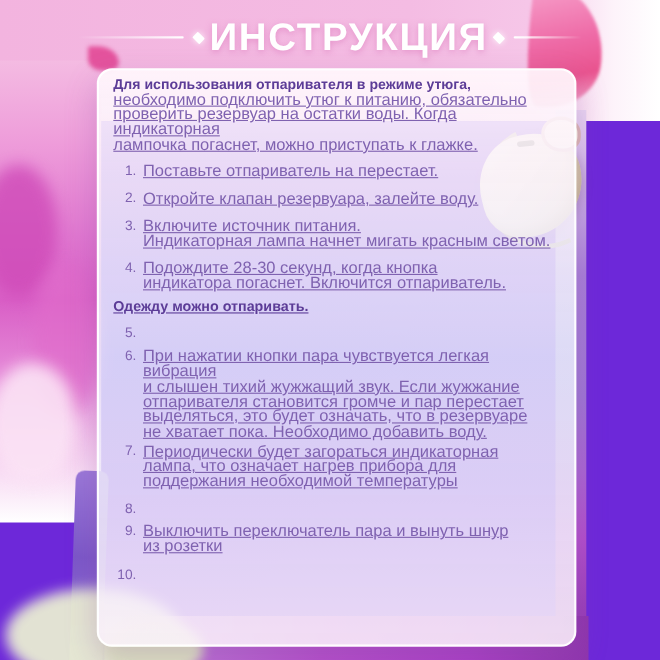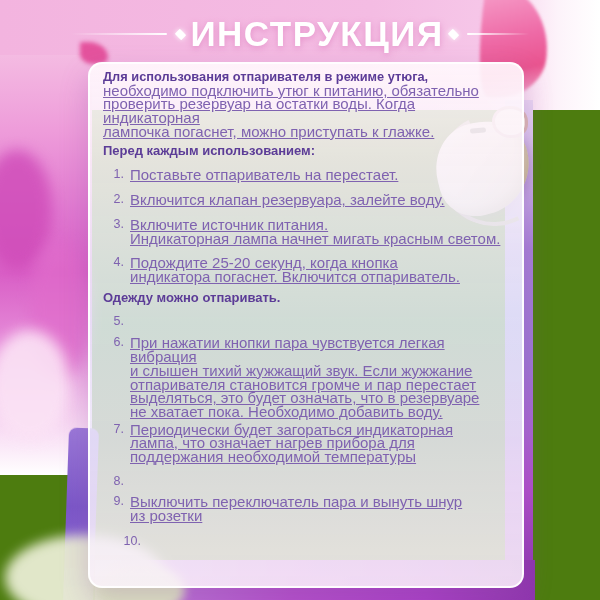--- a/index.html
+++ b/index.html
@@ -1,18 +1,18 @@
 <!DOCTYPE html>
 <html><head>
 <meta charset="utf-8">
 <style>
   html,body{margin:0;padding:0;background:#dddddd;}
   .stage{
     position:relative;width:600px;height:600px;overflow:hidden;
-    background:#4d7c0f;
+    background:#6d28d9;
     font-family:"Liberation Sans","DejaVu Sans",sans-serif;
   }
   
   .bg-layer{position:absolute;pointer-events:none;}
   .bg-top-pink{
     left:0;top:0;width:600px;height:110px;z-index:0;
     background:linear-gradient(90deg,#f3b4df 0%,#f4bce3 62%,#f6c6e8 80%,#fdf3fa 93%,#ffffff 100%);
   }
   .bg-left-flowers{
     left:0;top:55px;width:92px;height:420px;z-index:0;
@@ -102,28 +102,28 @@
   .sec-heading{color:#5c3c97;font-weight:bold;font-size:13px;line-height:14px;}
   .item{display:flex;}
   .item-num{color:#7f62b0;font-size:12.5px;line-height:13.7px;width:21px;min-width:21px;
     text-align:right;margin-right:6px;}
   
   .b-h1{margin-top:5px;}
   .b-i1{margin-top:10px;}
   .b-i2{margin-top:12px;}
   .b-i3{margin-top:11px;}
   .b-i4{margin-top:11px;}
-  .b-h2{margin-top:7px;}
+  .b-h2{margin-top:7px;text-decoration:underline;}
   .b-i5{margin-top:10px;}
   .b-i6{margin-top:8px;}
   .b-i7{margin-top:4px;}
   .b-h3{margin-top:6px;}
   .b-i8{margin-top:11px;}
   .b-i9{margin-top:7px;}
-  .b-i10{margin-top:12px;margin-left:17px;}
+  .b-i10{margin-top:12px;}
 </style>
 </head>
 <body>
 
 <div class="stage">
 
   <div class="bg-layer bg-top-pink"></div>
   <div class="bg-layer bg-left-flowers"></div>
   <div class="blob blob-magenta1"></div>
   <div class="blob blob-magenta2"></div>
@@ -154,38 +154,37 @@
   <div class="card">
     <div class="card-content">
 
       <div class="b-intro">
         <div class="intro-bold">Для использования отпаривателя в режиме утюга,</div>
         <div class="intro-rest">необходимо подключить утюг к питанию, обязательно
 проверить резервуар на остатки воды. Когда индикаторная
 лампочка погаснет, можно приступать к глажке.</div>
       </div>
 
-      <div class="sec-heading b-h1">Перед каждым использованием:</div>
 
       <div class="item b-i1">
         <div class="item-num">1.</div>
         <div class="item-text">Поставьте отпариватель на перестает.</div>
       </div>
       <div class="item b-i2">
         <div class="item-num">2.</div>
-        <div class="item-text">Включится клапан резервуара, залейте воду.</div>
+        <div class="item-text">Откройте клапан резервуара, залейте воду.</div>
       </div>
       <div class="item b-i3">
         <div class="item-num">3.</div>
         <div class="item-text">Включите источник питания.
 Индикаторная лампа начнет мигать красным светом.</div>
       </div>
       <div class="item b-i4">
         <div class="item-num">4.</div>
-        <div class="item-text">Подождите 25-20 секунд, когда кнопка
+        <div class="item-text">Подождите 28-30 секунд, когда кнопка
 индикатора погаснет. Включится отпариватель.</div>
       </div>
 
       <div class="sec-heading b-h2">Одежду можно отпаривать.</div>
 
       <div class="item b-i5">
         <div class="item-num">5.</div>
       </div>
       <div class="item b-i6">
         <div class="item-num">6.</div>

